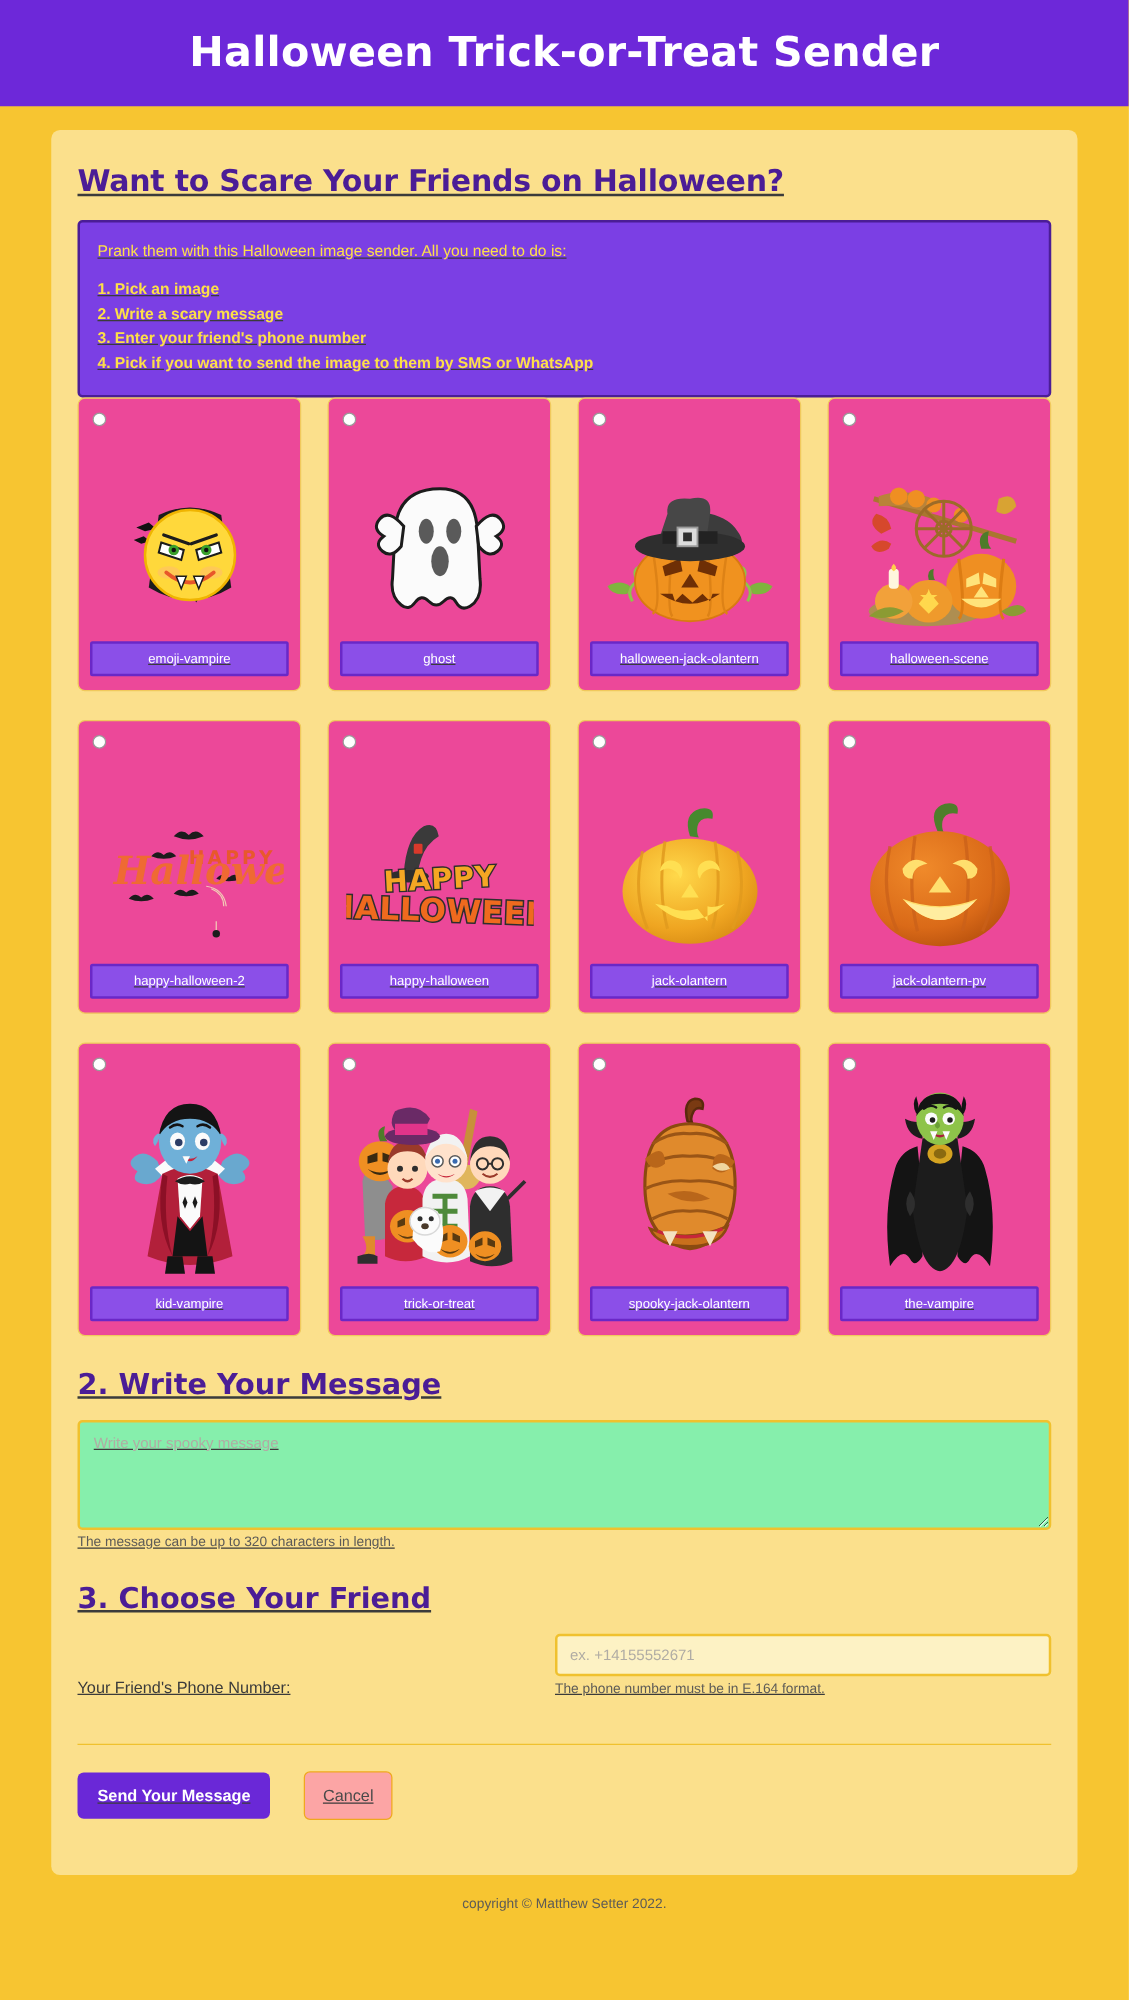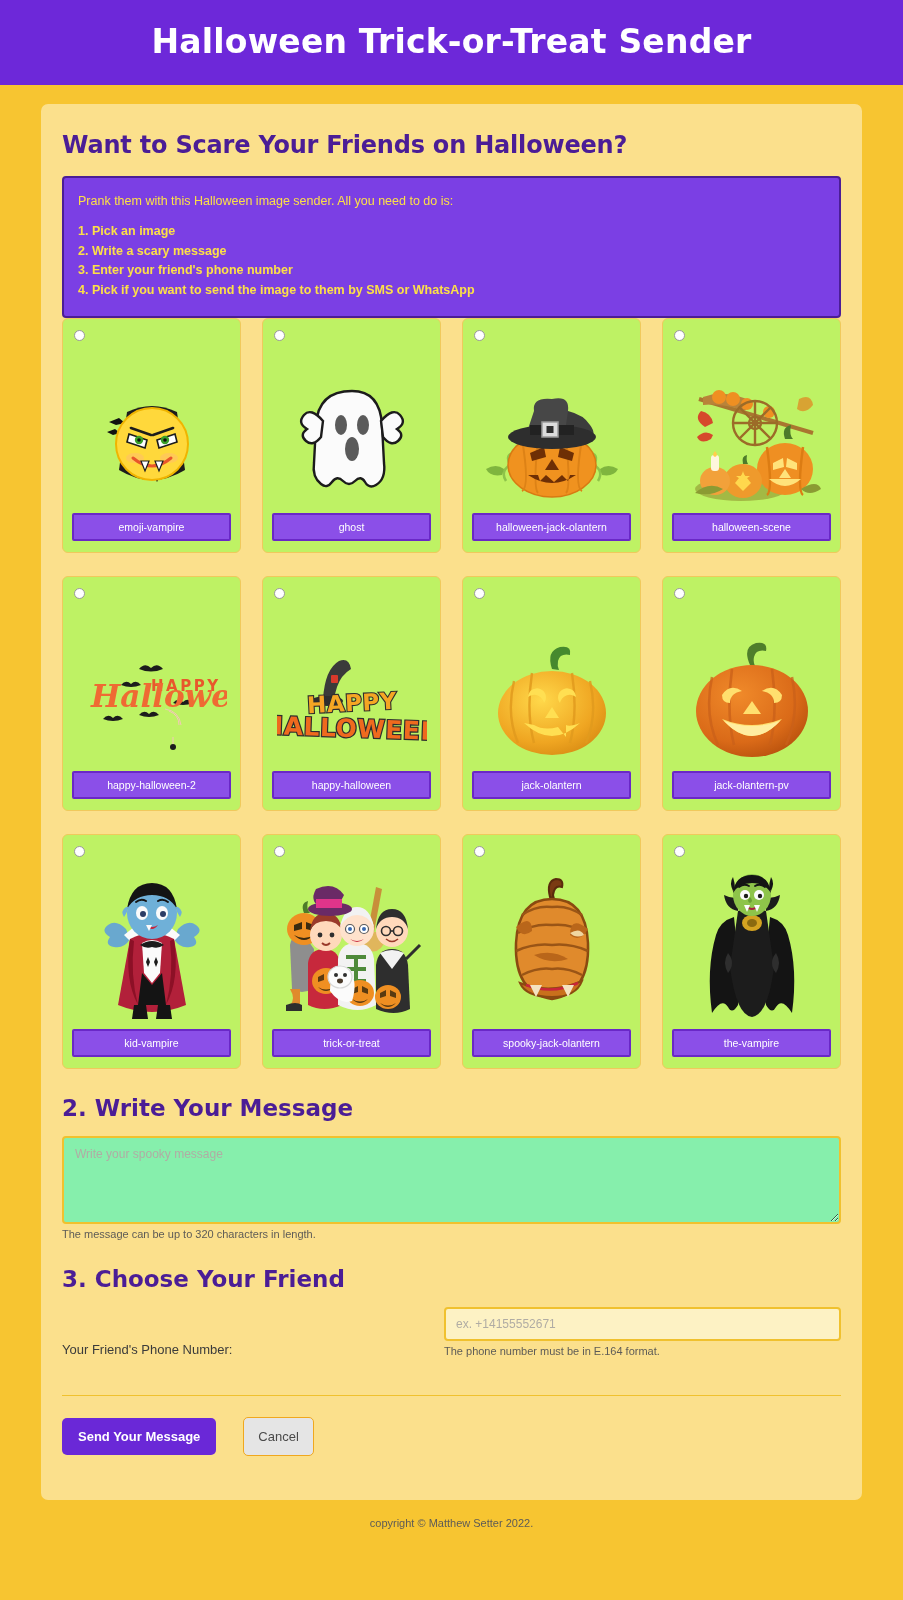--- a/index.html
+++ b/index.html
@@ -26,20 +26,21 @@
     letter-spacing: 0.2px;
     font-family: "DejaVu Sans", sans-serif;
   }
 
   
   .page-wrap { padding: 19px 41px 0 41px; }
   .panel {
     background: #fbe08c;
     border-radius: 7px;
     padding: 27px 20px 44px 20px;
+    text-decoration: underline;
   }
   .panel-inner { padding: 0 1px; }
 
   h2.section-title {
     margin: 0 0 17px 0;
     color: #4b1d96;
     font-size: 24px;
     font-weight: bold;
     font-family: "DejaVu Sans", sans-serif;
     letter-spacing: -0.2px;
@@ -67,21 +68,21 @@
     font-family: "DejaVu Sans", sans-serif;
   }
 
   
   .image-grid {
     display: grid;
     grid-template-columns: repeat(4, 1fr);
     gap: 23px 21px;
   }
   .image-card {
-    background: #bef264;
+    background: #ec4899;
     border: 1px solid #f0c95c;
     border-radius: 6px;
     padding: 9px 9px 11px 9px;
     display: flex;
     flex-direction: column;
     min-height: 235px;
     cursor: pointer;
   }
   .card-radio {
     width: 11px;
@@ -173,21 +174,21 @@
     color: #ffffff;
     border: none;
     border-radius: 5px;
     padding: 11px 16px;
     font-size: 13px;
     font-weight: bold;
     font-family: "Liberation Sans", sans-serif;
     cursor: pointer;
   }
   .btn-secondary {
-    background: #e5e5e5;
+    background: #fca5a5;
     color: #4a4a4a;
     border: 1px solid #f0a81e;
     border-radius: 5px;
     padding: 11px 14px;
     font-size: 13px;
     font-family: "Liberation Sans", sans-serif;
     cursor: pointer;
   }
 
   

